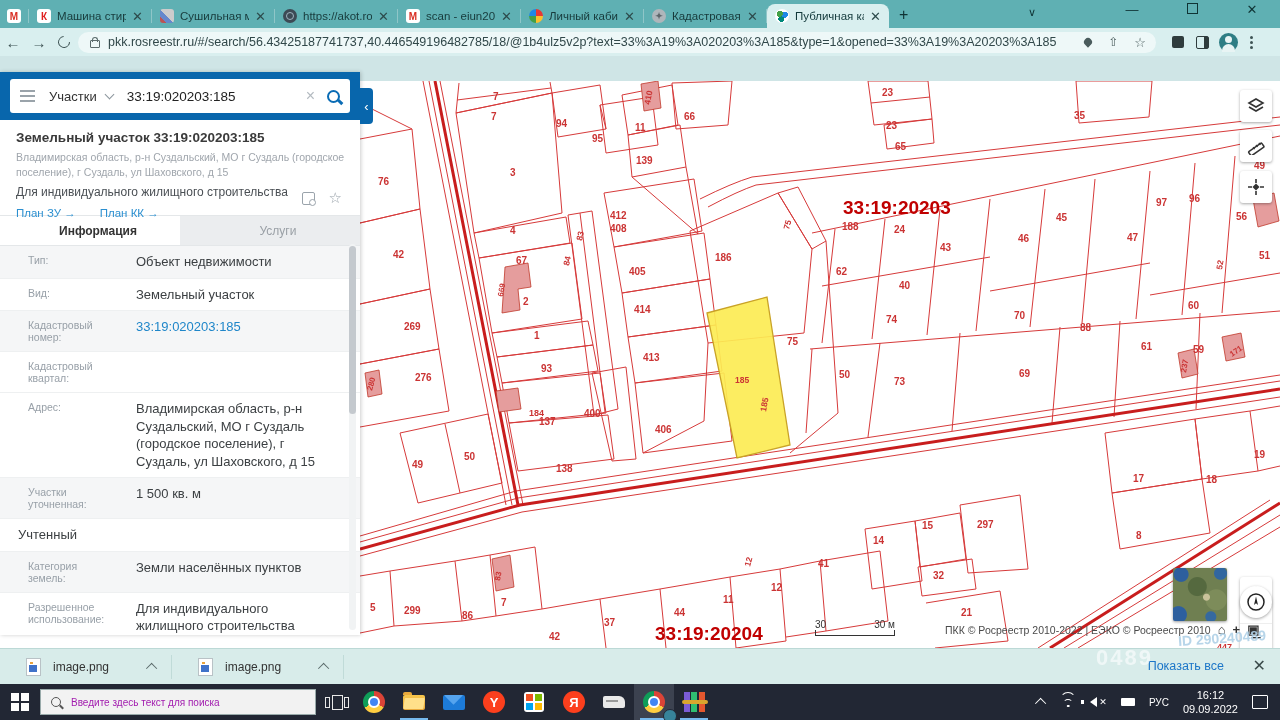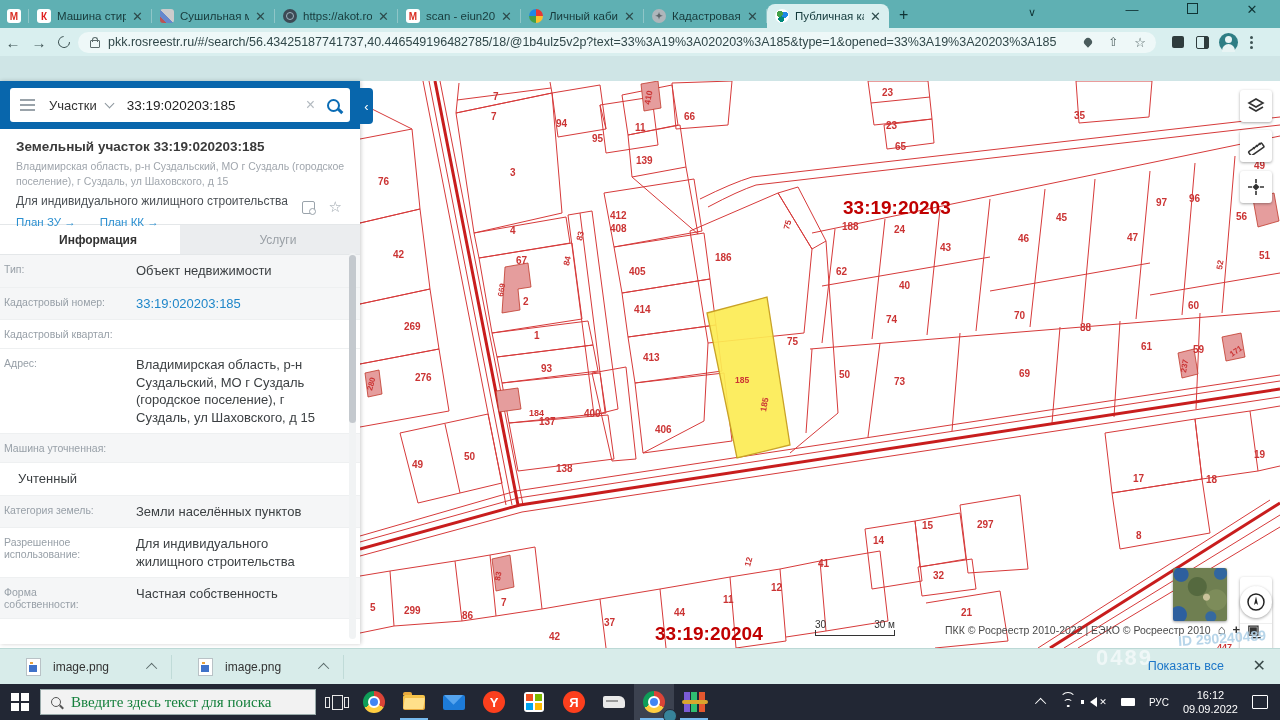--- a/index.html
+++ b/index.html
@@ -61,21 +61,21 @@
   #zoomgroup .dots{font-size:11px;letter-spacing:1px;height:18px;border-top:1px solid #eee;border-bottom:1px solid #eee;}
   #minimap{position:absolute;left:813px;top:487px;width:54px;height:53px;border-radius:2px;box-shadow:0 1px 3px rgba(0,0,0,.4);
      background:#6f7f51;
      background-image:radial-gradient(circle at 15% 12%,#2d5f9e 0 7px,transparent 8px),radial-gradient(circle at 88% 10%,#31669f 0 6px,transparent 7px),radial-gradient(circle at 10% 88%,#2d5f9e 0 8px,transparent 9px),radial-gradient(circle at 70% 92%,#35699f 0 5px,transparent 6px),radial-gradient(circle at 62% 55%,#c9c29a 0 3px,transparent 4px),radial-gradient(circle at 45% 35%,#55693f 0 9px,transparent 10px),radial-gradient(circle at 80% 60%,#7d8c5a 0 10px,transparent 11px);}
   #attrib{position:absolute;left:585px;top:541px;display:flex;align-items:center;gap:7px;font-size:10.5px;color:#4a4a4a;}
   #attrib .aic{font-size:13px;color:#333;font-weight:bold;}
   #scalebar{position:absolute;left:455px;top:538px;width:80px;font-size:10px;color:#333;}
   #scalebar .nums{display:flex;justify-content:space-between;}
   #scalebar .bar{height:5px;border-left:1.5px solid #333;border-right:1.5px solid #333;border-bottom:1.5px solid #333;}
   
-  #panel{position:absolute;left:0;top:81px;width:360px;height:563px;background:#fff;overflow:hidden;box-shadow:1px 0 4px rgba(0,0,0,.2);}
+  #panel{position:absolute;left:0;top:72px;width:360px;height:563px;background:#fff;overflow:hidden;box-shadow:1px 0 4px rgba(0,0,0,.2);}
   #searchwrap{height:48px;background:#0866ac;display:flex;align-items:center;justify-content:center;}
   #searchbar{width:340px;height:34px;background:#fff;border-radius:3px;display:flex;align-items:center;padding:0 10px;box-sizing:border-box;}
   .burger{display:flex;flex-direction:column;gap:3px;margin-right:14px;}
   .burger i{width:15px;height:2px;background:#9aa3aa;}
   #cat{font-size:13px;color:#333;}
   .cdown{width:6px;height:6px;border-right:1.6px solid #8c969d;border-bottom:1.6px solid #8c969d;transform:rotate(45deg);margin:-3px 14px 0 9px;}
   #query{font-size:13.5px;color:#222;flex:1;}
   .clearx{color:#b3bac0;font-size:16px;margin-right:12px;}
   .mag{width:9px;height:9px;border:2.3px solid #0a6cb5;border-radius:50%;position:relative;}
   .mag:after{content:'';position:absolute;left:8px;top:9px;width:2.6px;height:6px;background:#0a6cb5;transform:rotate(-45deg);transform-origin:top left;}
@@ -90,21 +90,21 @@
   .prevdoc{width:11px;height:11px;border:1.5px solid #9aa3ab;border-radius:2px;position:relative;}
   .prevdoc:after{content:'';position:absolute;right:-2px;bottom:-2px;width:5px;height:5px;border:1.5px solid #9aa3ab;border-radius:50%;background:#fff;}
   .star{font-size:15px;}
   #ptabs{display:flex;height:29px;border-bottom:1px solid #e4e7e9;}
   #ptabs .pt{flex:1;display:flex;align-items:center;justify-content:center;font-size:12px;padding-left:16px;}
   .pt.on{background:#fff;color:#333;font-weight:bold;}
   .pt.off{background:#ebedef;color:#9aa0a6;}
   #rows{position:relative;}
   .row{display:flex;border-bottom:1px solid #eef0f1;}
   .row.shade{background:#f5f6f7;}
-  .rlabel{width:118px;padding:8px 4px 8px 4px;font-size:10.5px;color:#98a0a8;box-sizing:border-box;}
+  .rlabel{width:118px;padding:8px 4px 8px 28px;font-size:10.5px;color:#98a0a8;box-sizing:border-box;}
   .rvalue{flex:1;padding:7px 26px 7px 18px;font-size:13px;color:#3c4043;line-height:1.35;}
   .rvalue.link{color:#1f86c9;}
   #vscroll{position:absolute;right:4px;top:172px;width:7px;height:386px;background:#f1f3f4;border-radius:4px;}
   #vthumb{position:absolute;left:0;top:2px;width:7px;height:168px;background:#c4c9ce;border-radius:4px;}
   
   #downloads{position:absolute;left:0;top:648px;width:1280px;height:36px;background:#d8ecea;border-top:1px solid #bcd9d6;display:flex;align-items:center;}
   .dlitem{display:flex;align-items:center;height:100%;padding:0 14px 0 26px;gap:12px;}
   .dlsep{width:1px;height:24px;background:#c0dbd8;}
   .fileic{width:13px;height:16px;background:#fff;border:1px solid #b9c2c6;position:relative;}
   .fileic:before{content:'';position:absolute;left:2px;top:6px;width:8px;height:7px;background:#3f72c9;}
@@ -116,21 +116,21 @@
   #wmark{position:absolute;left:1096px;top:645px;z-index:6;font-size:22px;font-weight:bold;color:rgba(255,255,255,.6);letter-spacing:2px;pointer-events:none;}
   #wmarkid{position:absolute;left:1178px;top:630px;z-index:6;font-size:14px;font-weight:bold;color:rgba(175,208,231,.9);transform:rotate(-4deg);pointer-events:none;white-space:nowrap;}
   
   #taskbar{position:absolute;left:0;top:684px;width:1280px;height:36px;background:#222734;display:flex;align-items:center;}
   #startbtn{width:40px;height:36px;display:flex;align-items:center;justify-content:center;}
   .winlogo{display:grid;grid-template-columns:8px 8px;grid-template-rows:8px 8px;gap:1.5px;}
   .winlogo i{background:#fdfdfd;}
   #tsearch{width:276px;height:26px;background:#f2f2f2;border:1px solid #9aa;display:flex;align-items:center;gap:10px;padding:0 10px;box-sizing:border-box;}
   #tsearch .mag2{width:8px;height:8px;border:1.6px solid #555;border-radius:50%;position:relative;flex:0 0 auto;}
   #tsearch .mag2:after{content:'';position:absolute;left:7px;top:8px;width:2px;height:5px;background:#555;transform:rotate(-45deg);transform-origin:top left;}
-  #tsearch span{font-size:15px;color:#15803d;white-space:nowrap;font-family:Liberation Serif, serif;}
+  #tsearch span{font-size:10px;color:#a21caf;white-space:nowrap;}
   #taskview{width:34px;display:flex;align-items:center;justify-content:center;gap:1.5px;margin-left:4px;}
   #taskview i{background:transparent;border:1.3px solid #e8e8e8;}
   #taskview .c{width:9px;height:13px;} #taskview .s{width:3px;height:9px;}
   .app{width:40px;height:36px;display:flex;align-items:center;justify-content:center;position:relative;}
   .app.active:after{content:'';position:absolute;left:6px;right:6px;bottom:0;height:2.5px;background:#76b9ed;}
   .app.hl{background:#3c4250;}
   .ic-chrome,.ic-chrome2{width:22px;height:22px;border-radius:50%;background:conic-gradient(#db4437 0 33%,#ffcd40 0 66%,#0f9d58 0 100%);position:relative;}
   .ic-chrome:after,.ic-chrome2:after{content:'';position:absolute;left:5px;top:5px;width:8px;height:8px;background:#4285f4;border:2px solid #fff;border-radius:50%;}
   .badge{position:absolute;right:-3px;bottom:-3px;width:12px;height:12px;border-radius:50%;background:#37839a;border:1px solid #222734;z-index:2;}
   .ic-explorer{width:22px;height:15px;background:linear-gradient(#f7c64c,#e9a93c);border-radius:2px;position:relative;}
@@ -439,33 +439,38 @@
     </div>
     <div id="ptabs">
       <div class="pt on">Информация</div>
       <div class="pt off">Услуги</div>
     </div>
     <div id="rows">
         <div class="row shade">
           <div class="rlabel">Тип:</div>
           <div class="rvalue">Объект недвижимости</div>
         </div>
+        <div class="row">
+          <div class="rlabel">Вид:</div>
+          <div class="rvalue">Земельный участок</div>
+        </div>
         <div class="row shade">
           <div class="rlabel">Кадастровый номер:</div>
           <div class="rvalue link">33:19:020203:185</div>
         </div>
         <div class="row">
           <div class="rlabel">Кадастровый квартал:</div>
         </div>
         <div class="row">
           <div class="rlabel">Адрес:</div>
           <div class="rvalue">Владимирская область, р-н Суздальский, МО г Суздаль (городское поселение), г Суздаль, ул Шаховского, д 15</div>
         </div>
         <div class="row shade">
-          <div class="rlabel">Машина уточненная:</div>
+          <div class="rlabel">Участки уточненная:</div>
+          <div class="rvalue">1 500 кв. м</div>
         </div>
         <div class="row">
           <div class="rvalue">Учтенный</div>
         </div>
         <div class="row shade">
           <div class="rlabel">Категория земель:</div>
           <div class="rvalue">Земли населённых пунктов</div>
         </div>
         <div class="row">
           <div class="rlabel">Разрешенное использование:</div>

